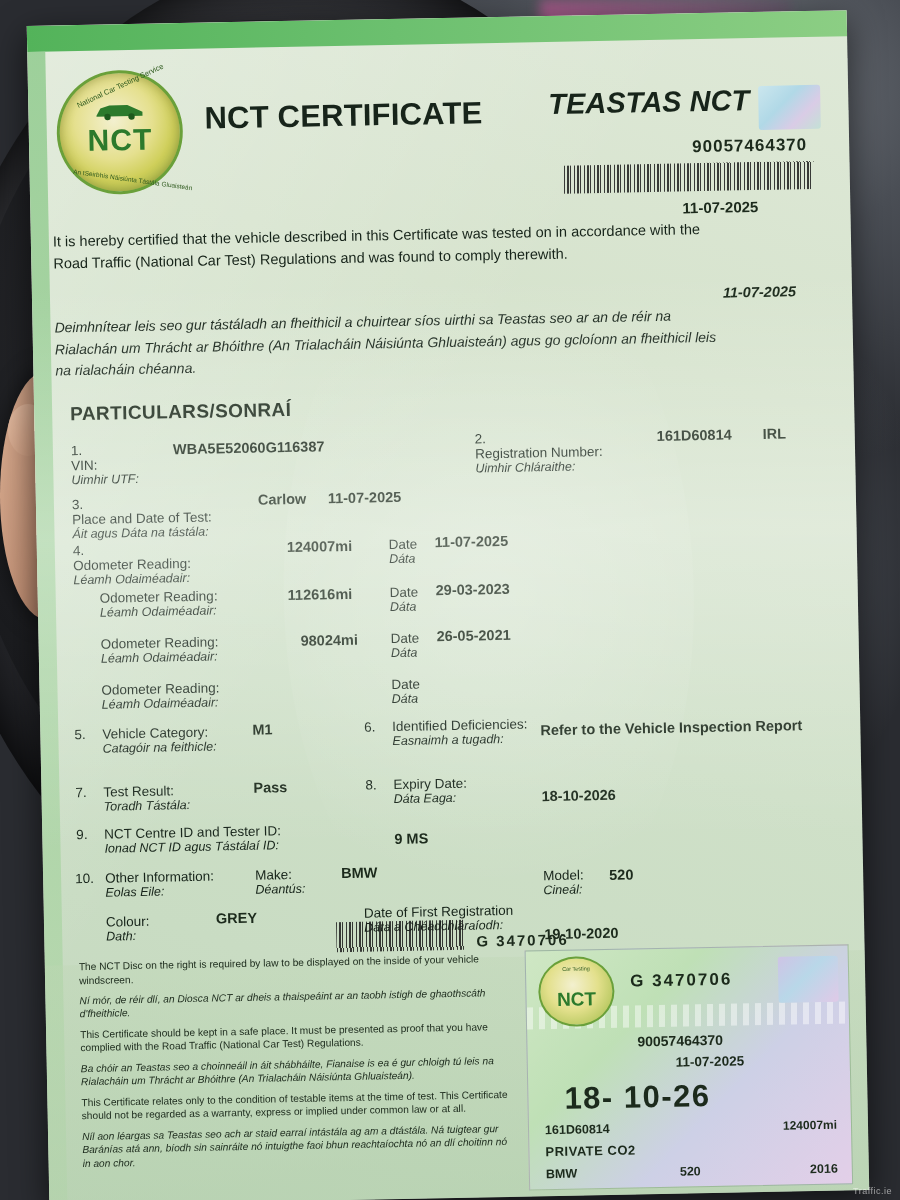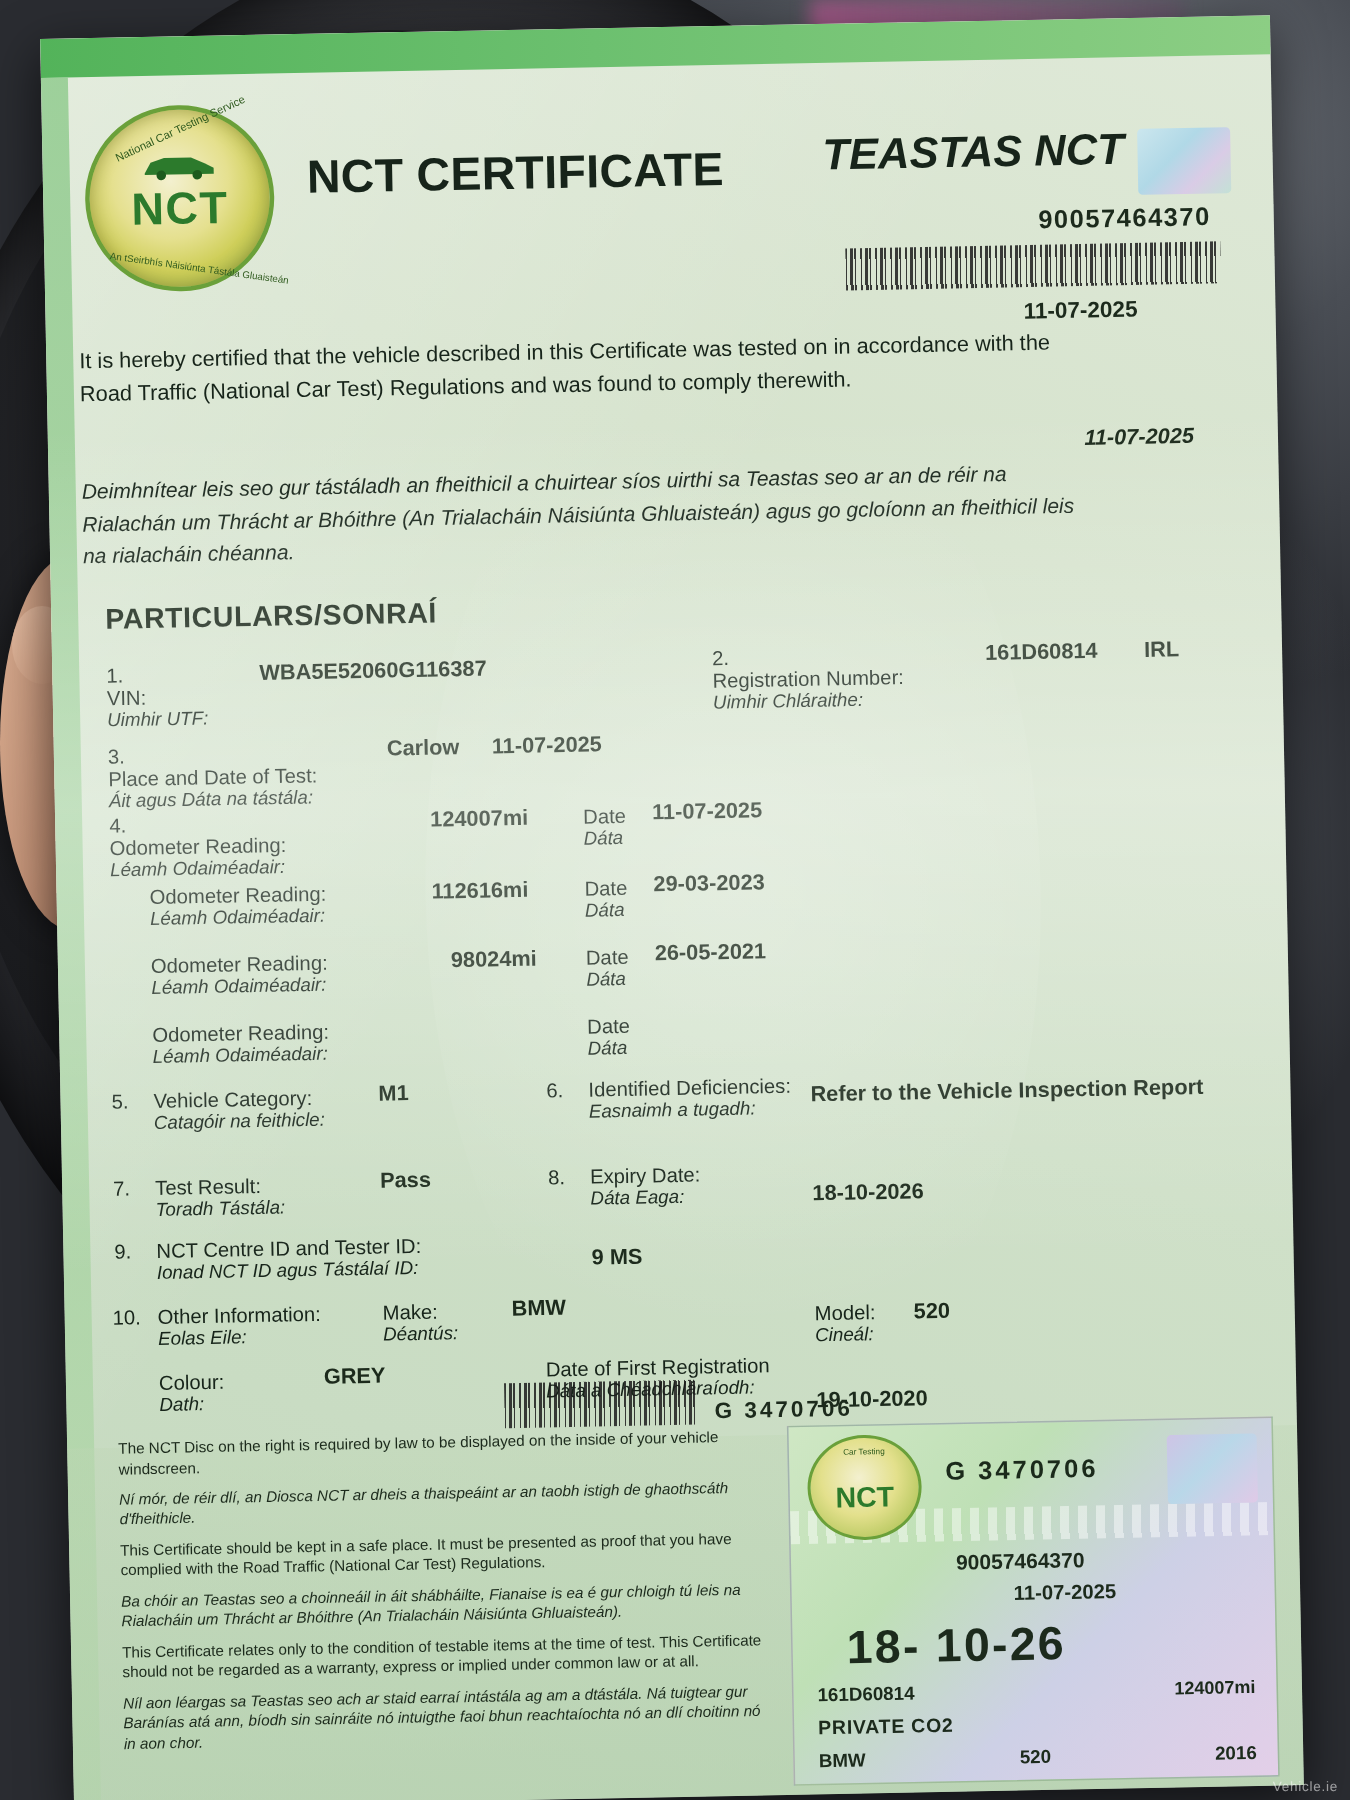--- a/index.html
+++ b/index.html
@@ -612,14 +612,14 @@
         <div class="disc-odo">124007mi</div>
         <div class="disc-class">PRIVATE CO2</div>
         <div class="disc-make">BMW</div>
         <div class="disc-model">520</div>
         <div class="disc-year">2016</div>
       </div>
 
     </div>
   </div>
 
-  <div class="watermark">Vehicle.ie</div>
+  <div class="watermark">Traffic.ie</div>
 </div>
 
 </body></html>

